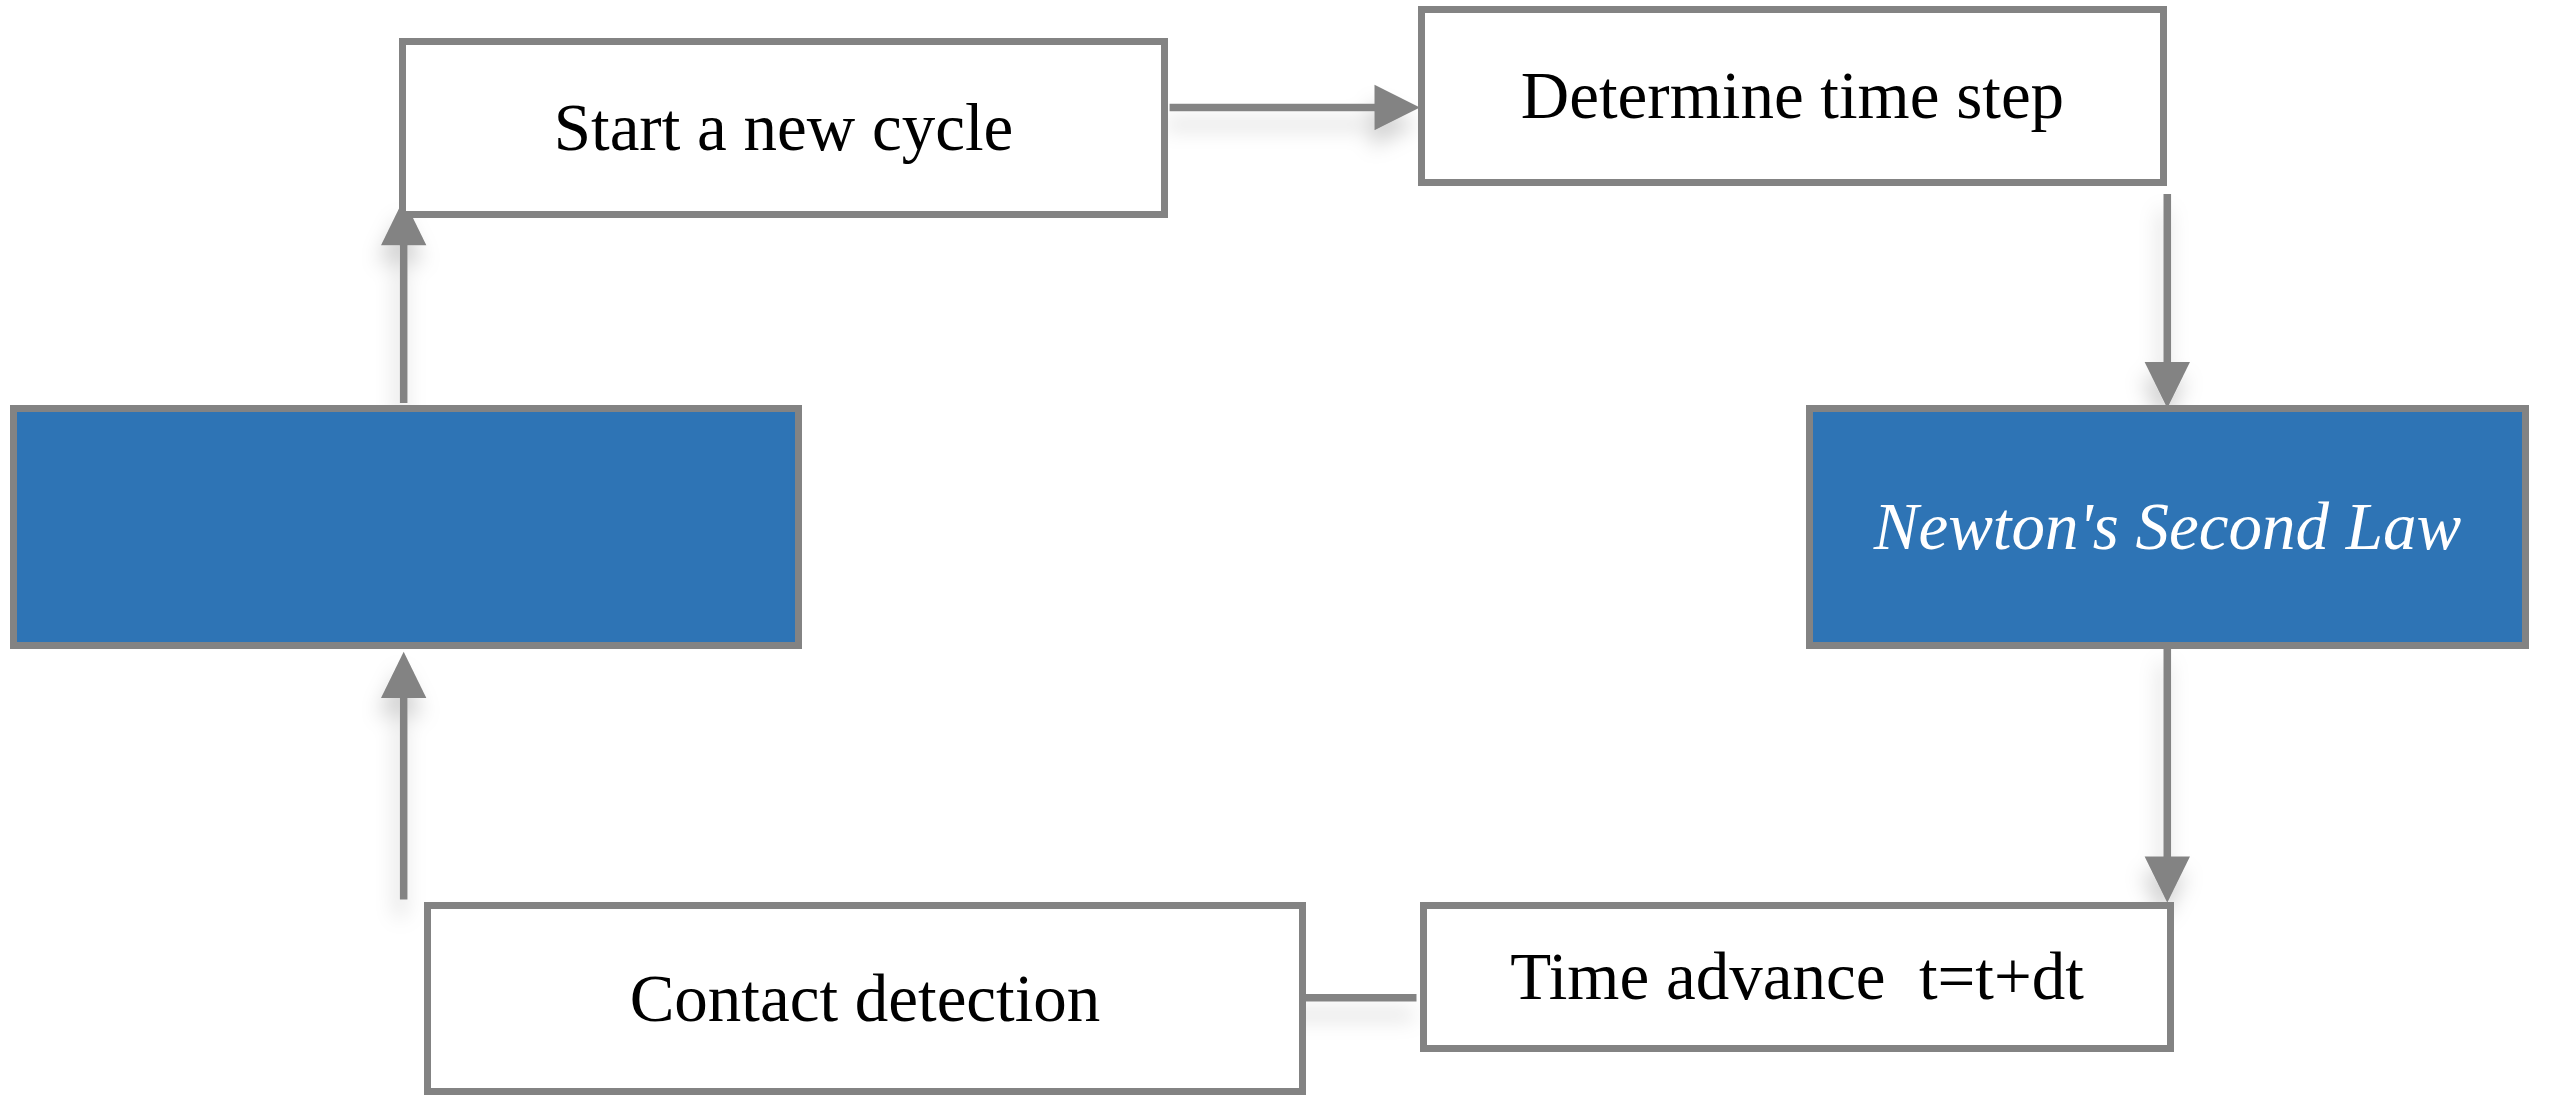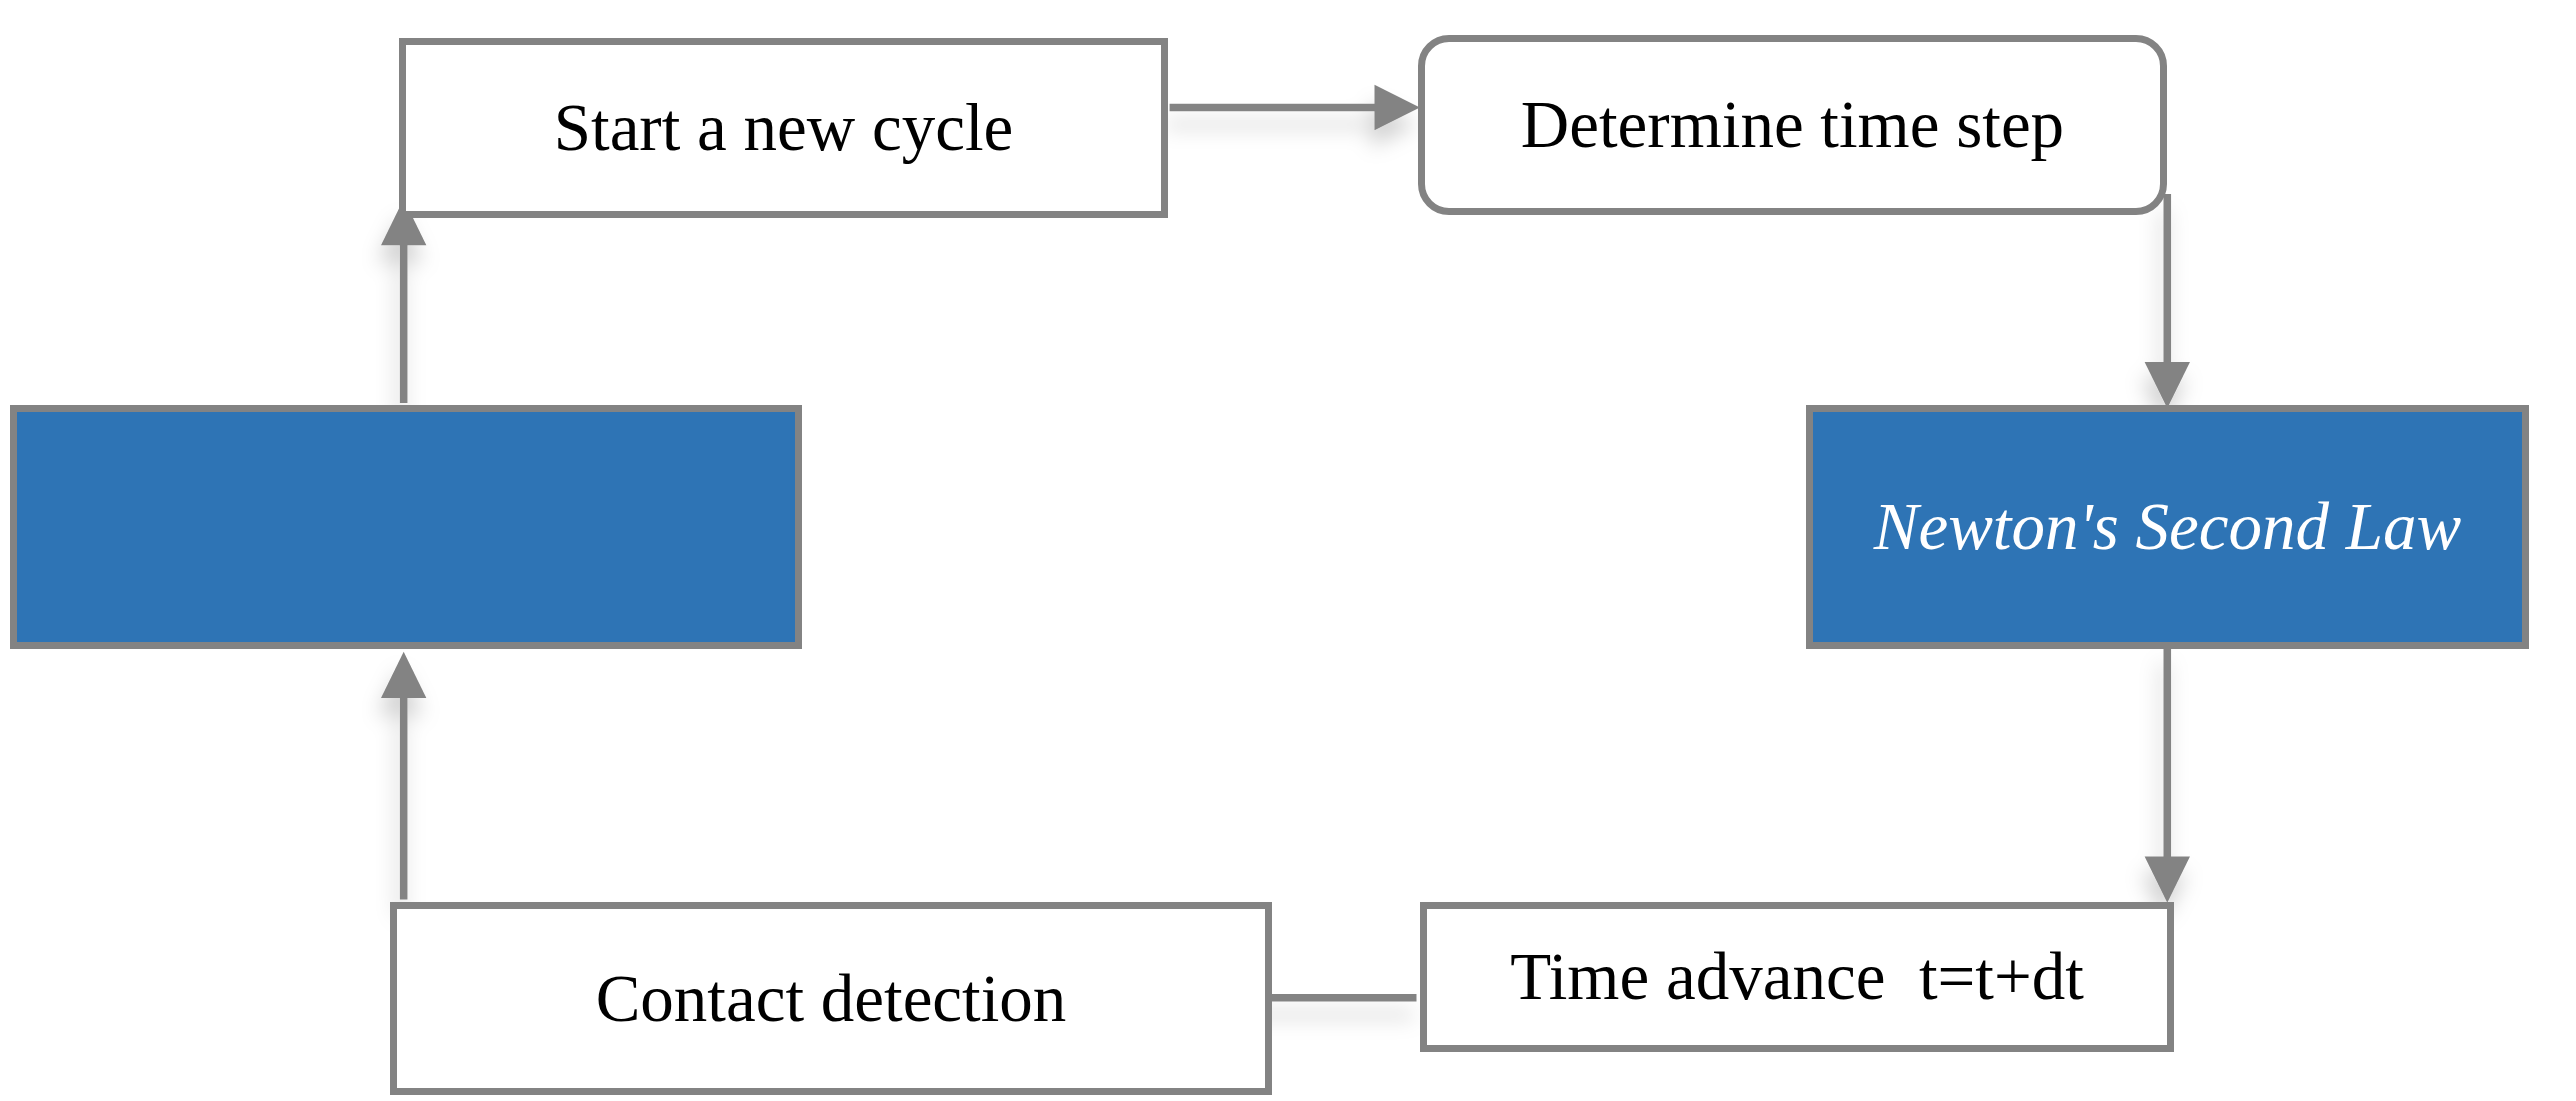--- a/index.html
+++ b/index.html
@@ -40,24 +40,24 @@
   .node.highlight {
     background: var(--accent-blue, #2E74B5);
     color: #ffffff;
   }
   .node-label {
     white-space: pre-wrap;
     display: block;
   }
   
   #node-start     { left: 399px;  top: 17.6px;   width: 769px; height: 180px; margin-top: 20px; }
-  #node-determine { left: 1418px; top: 35px;   width: 749px; height: 180px; border-radius: 31px; }
+  #node-determine { left: 1418px; top: 6px;   width: 749px; height: 180px; }
   #node-newton    { left: 1806px; top: 405px;  width: 723px; height: 244px; font-style: italic; }
   #node-force     { left: 10px;   top: 405px;  width: 792px; height: 244px; }
-  #node-contact   { left: 390px;  top: 902px; width: 882px; height: 193px; }
+  #node-contact   { left: 424px;  top: 902px; width: 882px; height: 193px; }
   #node-time      { left: 1420px; top: 902px; width: 754px; height: 150px; }
 
   .connector-line {
     stroke: var(--line-gray, #838383);
     stroke-width: 9;
     fill: none;
   }
   .connector-head {
     fill: var(--line-gray, #838383);
     stroke: none;

